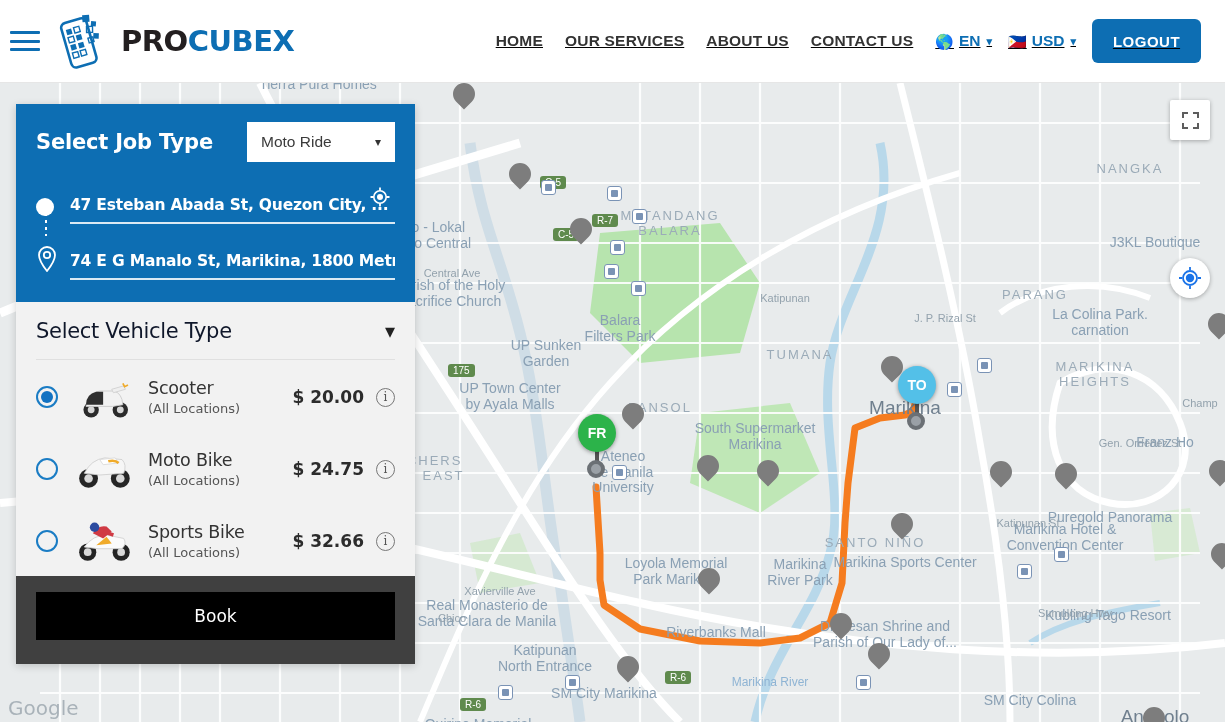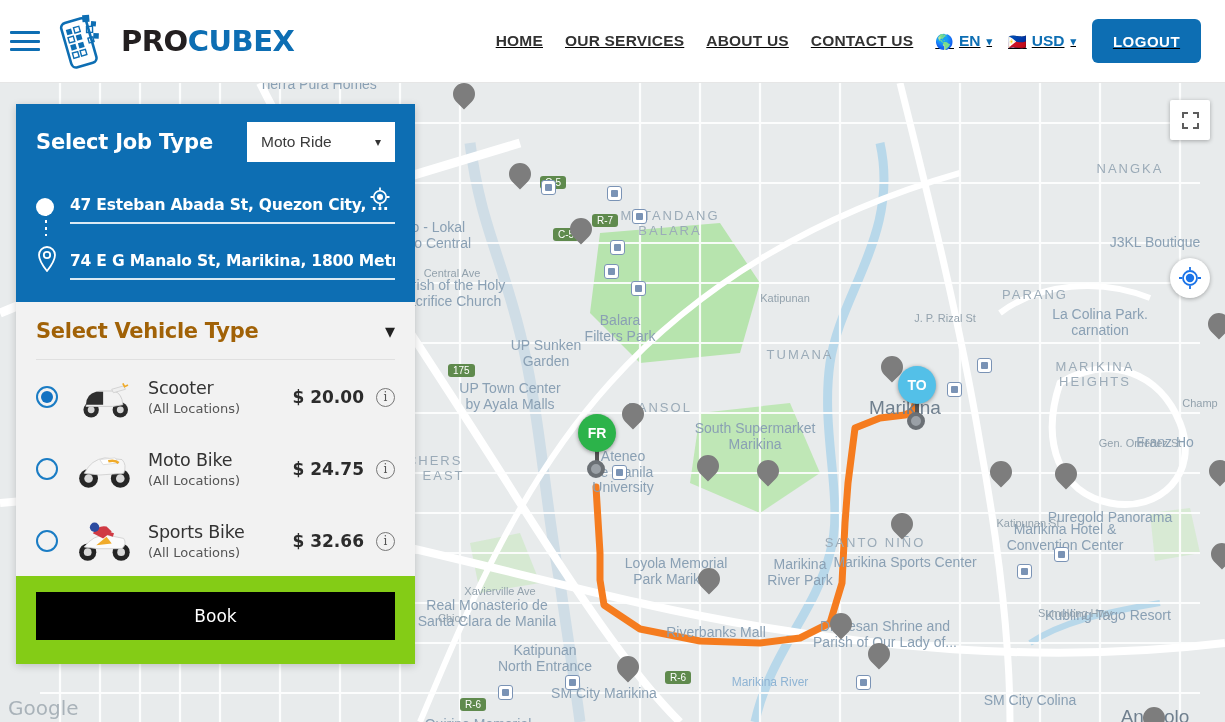--- a/index.html
+++ b/index.html
@@ -111,21 +111,21 @@
   .addr-input { flex:1; background: transparent; border: none;
      border-bottom: 2px solid rgba(255,255,255,.85); color: #fff;
      font-size: 15.5px; font-weight: bold; padding: 0 0 8px 0; outline: none;
      font-family: "DejaVu Sans", sans-serif; letter-spacing: -.2px; }
   .addr-input::placeholder { color: rgba(255,255,255,.8); }
   .addr-action { position: absolute; right: 4px; bottom: 12px; cursor: pointer; }
 
   .panel-body { background: #f2f2f2; padding: 0 20px; max-height: 330px; overflow: hidden; }
   .vt-head { display:flex; align-items:center; justify-content: space-between;
     padding: 17px 0 16px 0; border-bottom: 1px solid #e0e0e0; cursor:pointer; }
-  .vt-title { font-size: 21px; color: #a16207; font-weight: bold;
+  .vt-title { font-size: 21px; color: #0f172a; font-weight: normal;
     font-family: "DejaVu Sans", sans-serif; letter-spacing: -.3px; }
   .vt-chev { font-size: 20px; color: #222; line-height: 1; }
 
   .veh { display: flex; align-items: center; padding: 14px 0 12px 0; cursor:pointer; }
   .radio { width: 22px; height: 22px; border-radius: 50%; border: 2px solid #1a7cc4;
     flex: 0 0 22px; display:flex; align-items:center; justify-content:center; background:#f2f2f2;}
   .radio.on:after { content:""; width: 12px; height:12px; border-radius:50%; background:#1272c2; }
   .veh-img { width: 60px; height: 46px; margin-left: 16px; flex: 0 0 60px; position: relative; }
   .veh-txt { margin-left: 14px; flex: 1; }
   .veh-name { font-size: 17.5px; color: #333; font-family: "DejaVu Sans", sans-serif;
@@ -134,21 +134,21 @@
      font-family: "DejaVu Sans", sans-serif; }
   .veh-price { font-size: 17px; font-weight: bold; color: #2c2c2c;
      font-family: "DejaVu Sans", sans-serif; white-space: nowrap; }
   .info-i { width: 19px; height: 19px; border-radius: 50%; border: 1.5px solid #777;
     color:#555; font-size: 12px; display:flex; align-items:center; justify-content:center;
     margin-left: 12px; font-family: "DejaVu Serif", serif; cursor:pointer; flex:0 0 19px; }
 
   .disc-title { font-size: 21px; color: #111; font-weight: bold; padding-top: 8px;
     font-family: "DejaVu Sans", sans-serif; letter-spacing: -.3px; }
 
-  .panel-foot { background: #84cc16; padding: 16px 20px 24px 20px; }
+  .panel-foot { background: #404040; padding: 16px 20px 24px 20px; }
   .book-btn { width: 100%; height: 48px; background: #000; color:#fff; border:none;
     font-size: 17px; cursor:pointer; font-family: "DejaVu Sans", sans-serif; }
 </style>
 </head>
 <body>
 
 <div id="app">
 
   <div class="header">
     <div class="hamburger">

